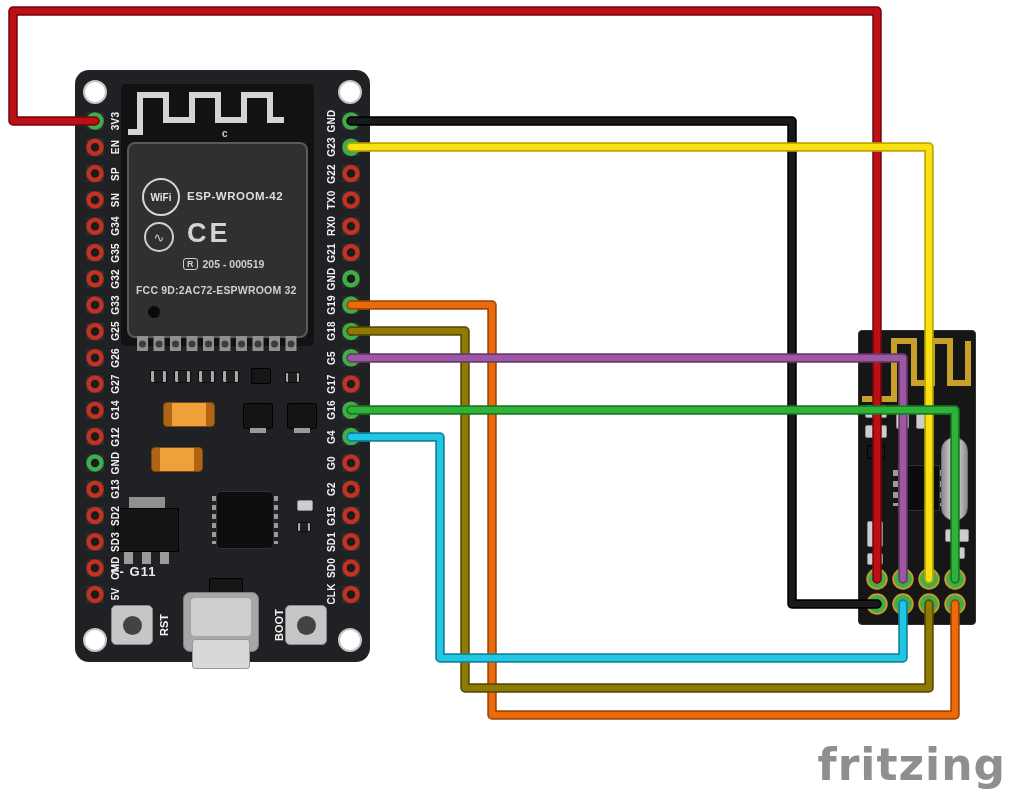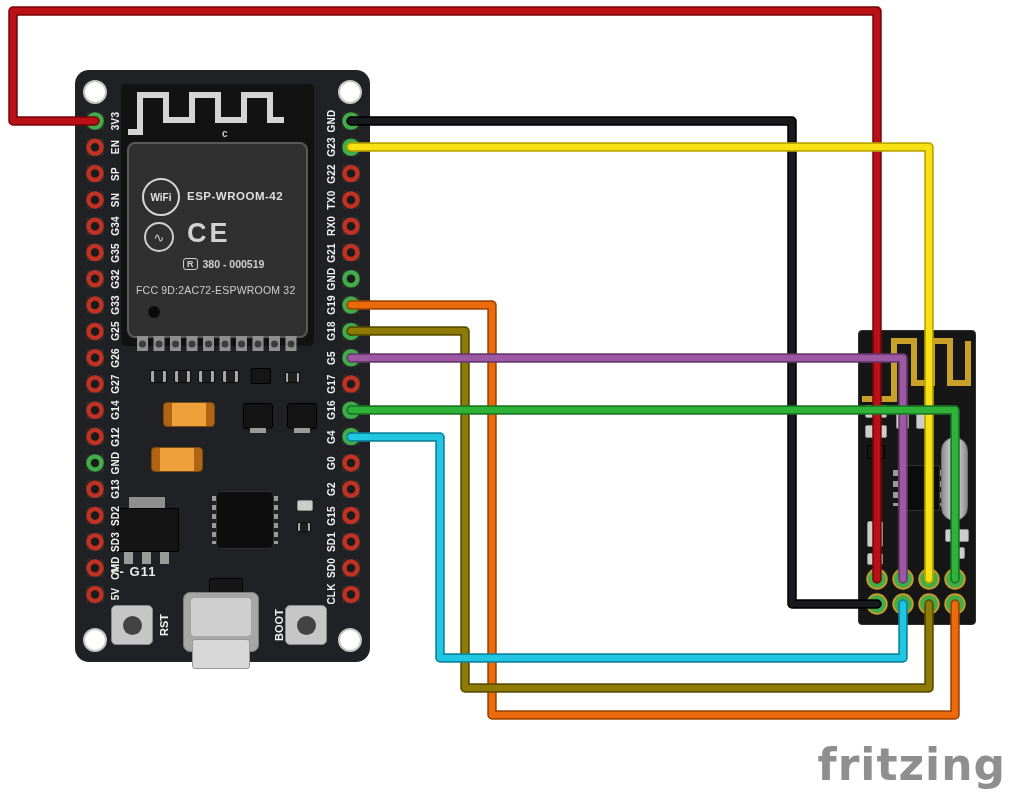--- a/index.html
+++ b/index.html
@@ -13,21 +13,21 @@
 .wroom{left:46px;top:14px;width:193px;height:262px;background:#121212;border-radius:5px}
 .wroom>*{position:absolute}
 .shield{left:6px;top:58px;width:181px;height:196px;background:#303030;border:2px solid #5a5a5a;border-radius:8px}
 .shield>*{position:absolute}
 .wifi-logo{left:13px;top:34px;width:38px;height:38px;border:2px solid #d6d6d6;border-radius:50%;display:flex;align-items:center;justify-content:center;color:#e2e2e2;font-size:10px;font-weight:bold}
 .mod-name{left:58px;top:46px;font-size:11.5px;font-weight:bold;color:#dedede;letter-spacing:.5px}
 .cert{left:15px;top:78px;width:30px;height:30px;border:2px solid #cfcfcf;border-radius:50%;display:flex;align-items:center;justify-content:center;color:#cfcfcf;font-size:13px}
 .ce{left:58px;top:76px;font-size:27px;line-height:1;font-weight:bold;color:#d2d2d2;letter-spacing:3px}
 .rrow{left:54px;top:114px;display:flex;align-items:center;gap:5px;color:#cfcfcf;font-size:10.5px;font-weight:bold}
 .rbox{border:1.5px solid #cfcfcf;border-radius:3px;padding:0 3px;font-size:9px;font-weight:bold}
-.fcc{left:7px;top:140px;font-size:10.5px;font-weight:normal;color:#cfcfcf;white-space:nowrap;letter-spacing:.2px}
+.fcc{left:7px;top:140px;font-size:10.5px;font-weight:bold;color:#cfcfcf;white-space:nowrap;letter-spacing:.2px}
 .dot{left:19px;top:162px;width:12px;height:12px;border-radius:50%;background:#0a0a0a}
 .cmark{left:101px;top:44px;color:#c9c9c9;font-size:10px;font-weight:bold}
 .smd{background:linear-gradient(90deg,#a9a9a9 0 18%,#1f1f1f 18% 82%,#a9a9a9 82%);border:1px solid #0c0c0c;border-radius:2px}
 .smd.light{background:#cdcdcd;border:1px solid #8a8a8a}
 .smd.dark{background:#161616;border:1px solid #000}
 .cap{background:linear-gradient(90deg,#b06414 0 16%,#eea13a 16% 84%,#b06414 84%);border:1px solid #7a4a10;border-radius:4px}
 .sot{background:#141414;border:1px solid #000;border-radius:3px}
 .sot::after{content:"";position:absolute;left:20%;bottom:-5px;width:60%;height:5px;background:#9a9a9a}
 .qfn{background:#0d0d0d;border:1px solid #323232;border-radius:5px}
 .qfn::before,.qfn::after{content:"";position:absolute;top:8%;width:4px;height:84%;background:repeating-linear-gradient(#9a9a9a 0 5px,transparent 5px 9px)}
@@ -64,21 +64,21 @@
       <div class="wifi-logo">
           <span>WiFi</span>
         </div>
       <div class="mod-name">ESP-WROOM-42</div>
       <div class="cert">
           <span>∿</span>
         </div>
       <div class="ce">CE</div>
       <div class="rrow">
         <span class="rbox">R</span>
-        <span class="serial">380 - 000519</span>
+        <span class="serial">205 - 000519</span>
       </div>
       <div class="fcc">FCC 9D:2AC72-ESPWROOM 32</div>
       <div class="dot"></div>
     </div>
   </div>
 
   <div class="smd" style="left:75px;top:300px;width:17px;height:13px"></div>
   <div class="smd" style="left:99px;top:300px;width:17px;height:13px"></div>
   <div class="smd" style="left:123px;top:300px;width:17px;height:13px"></div>
   <div class="smd" style="left:147px;top:300px;width:17px;height:13px"></div>

